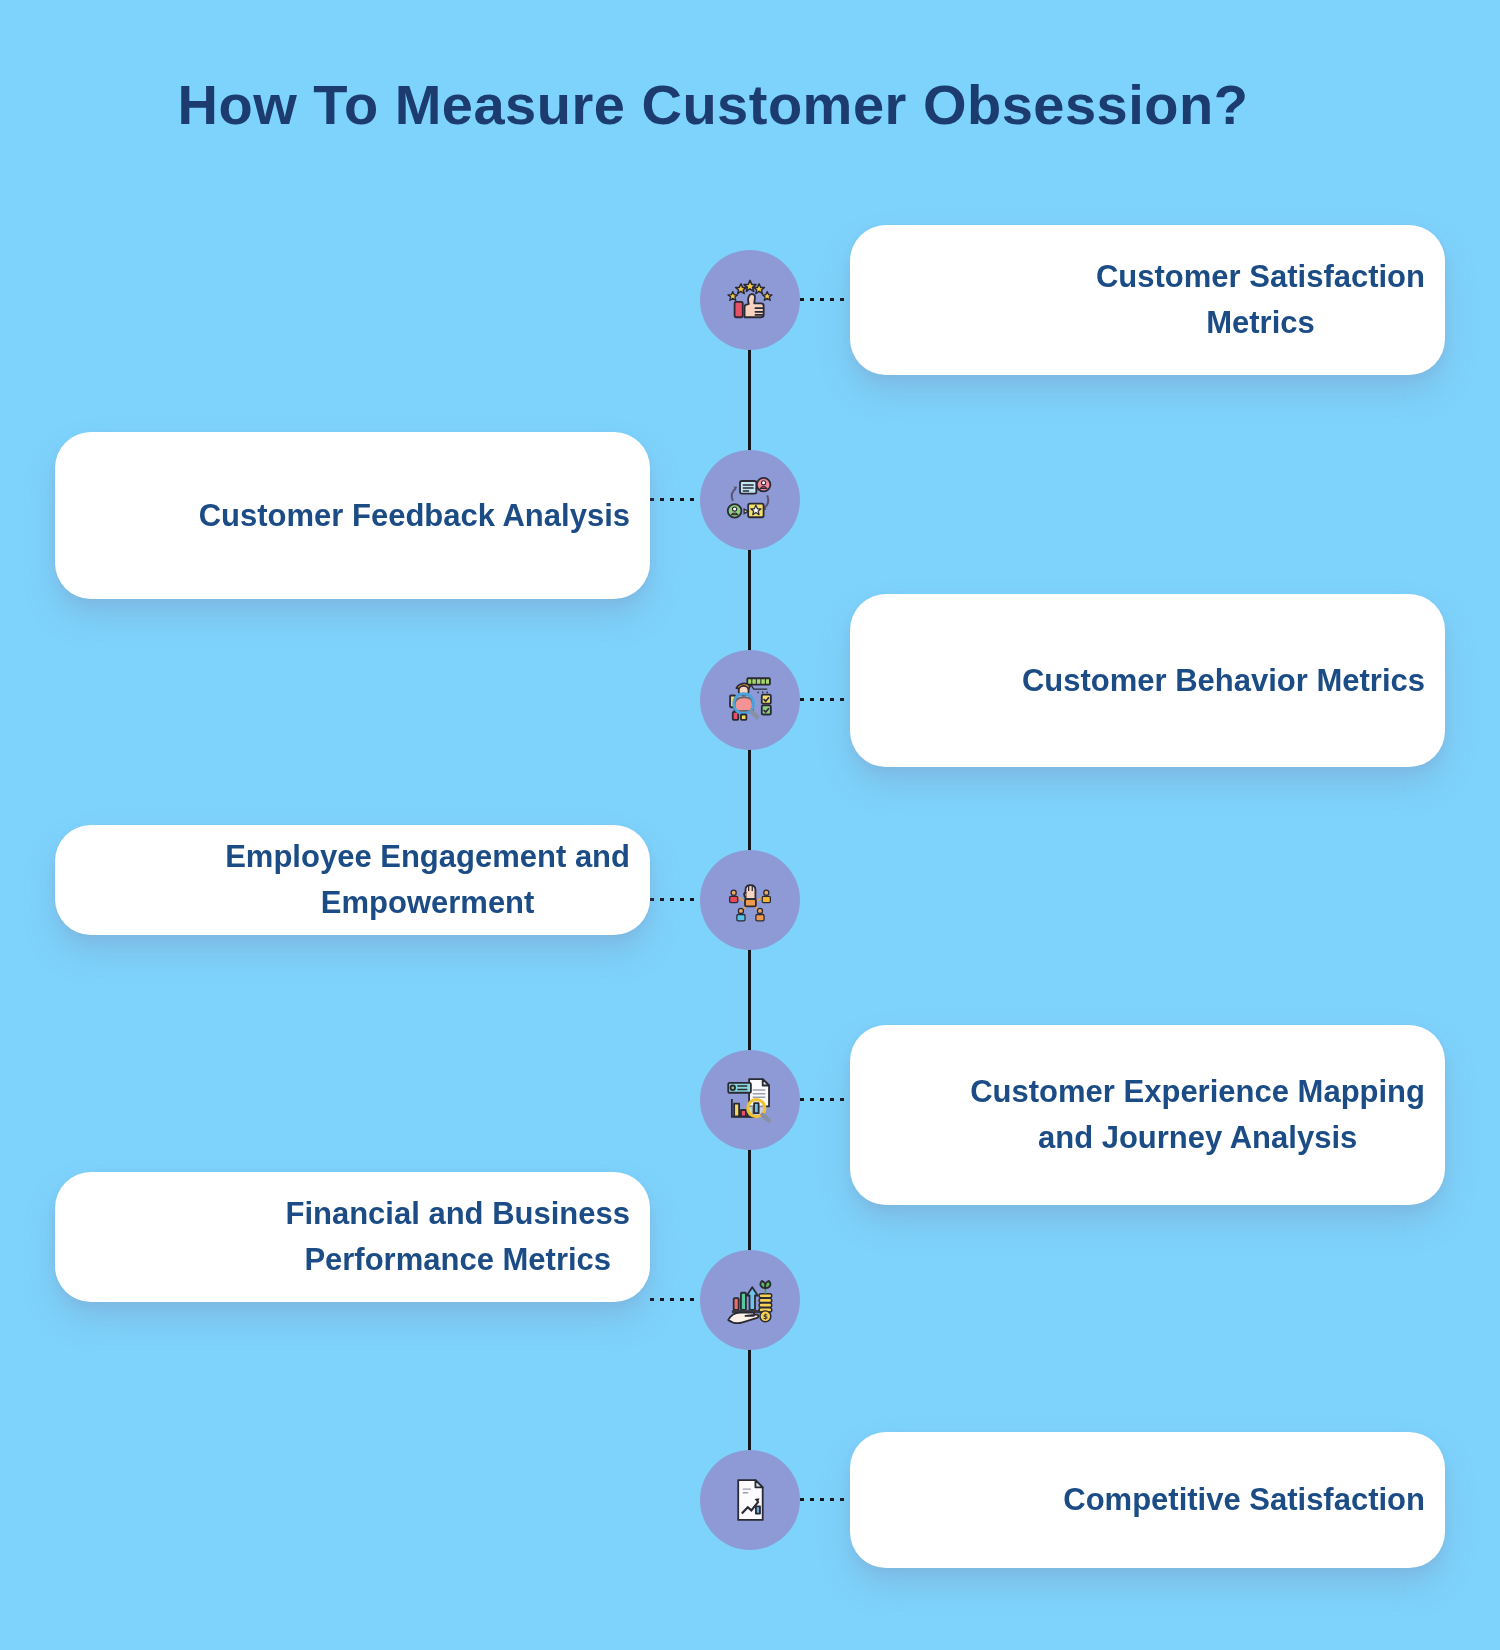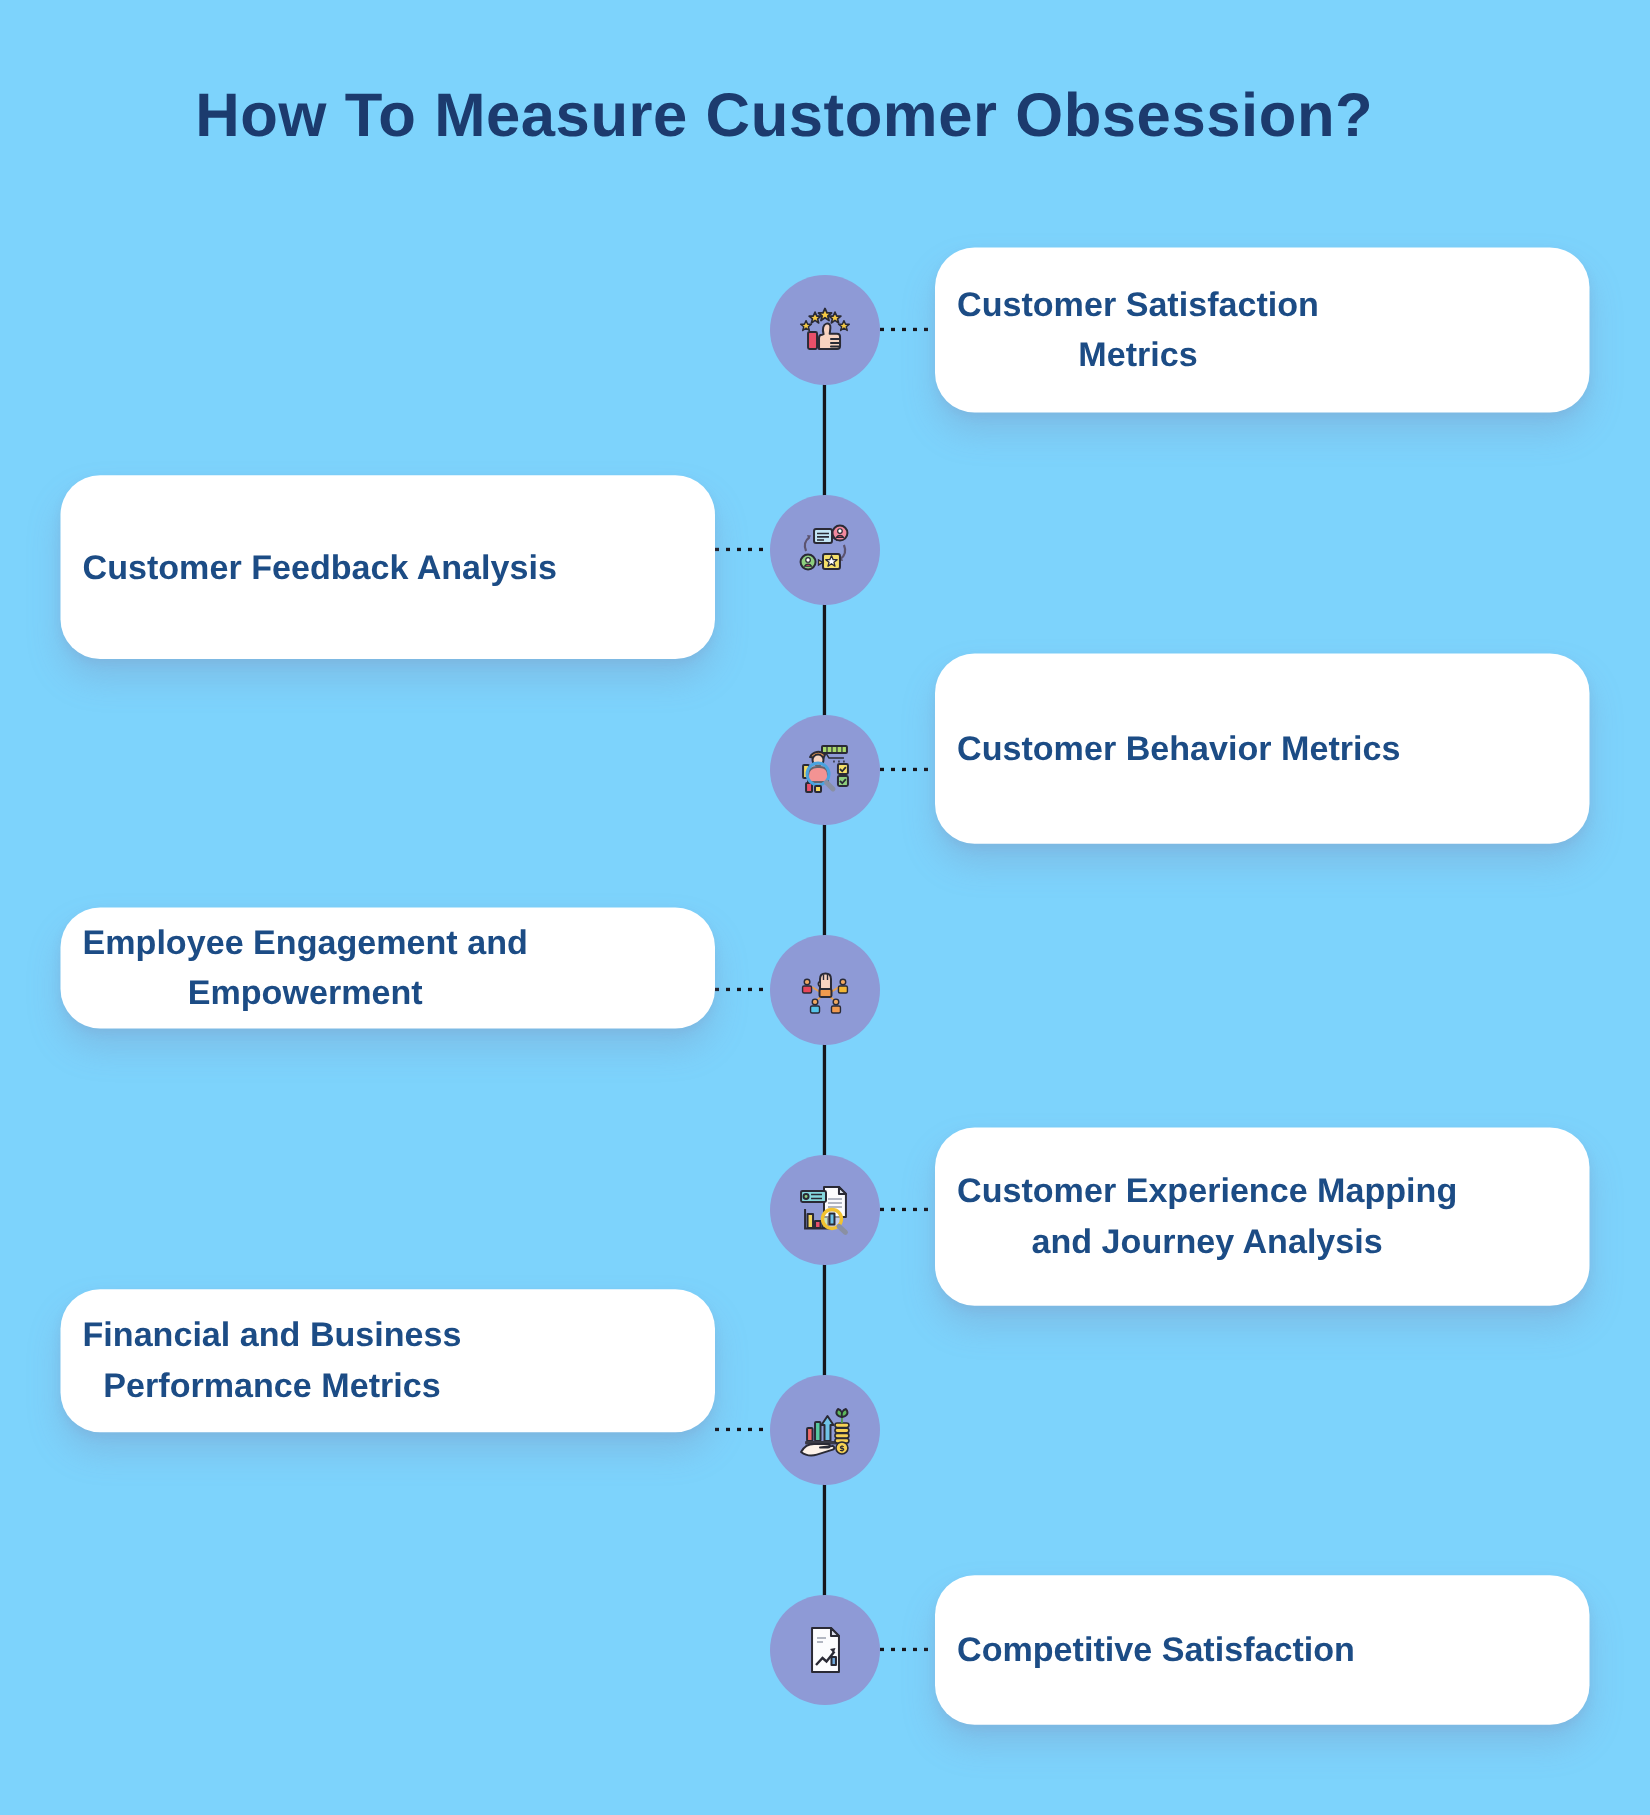--- a/index.html
+++ b/index.html
@@ -36,34 +36,34 @@
     background-image:repeating-linear-gradient(to right,#15151c 0 4px,transparent 4px 10px);
   }
   .connector.right{left:800px}
   .connector.left{left:650px}
   .t1{top:298px}.t2{top:498px}.t3{top:698px}.t4{top:898px}
   .t5{top:1098px}.t6{top:1298px}.t7{top:1498px}
 
   .card{
     position:absolute;width:595px;background:#ffffff;border-radius:36px;
     box-shadow:0 18px 30px rgba(125,135,180,.28),0 4px 8px rgba(125,135,180,.14);
-    display:flex;align-items:center;justify-content:flex-start;text-align:center;
+    display:flex;align-items:center;justify-content:flex-end;text-align:center;
     z-index:3;
   }
   .card.right{left:850px}
   .card.left{left:55px}
   .card .label{
     color:#1c4c85;font-size:31px;font-weight:600;line-height:1.47;
     white-space:pre-line;padding:0 20px;
   }
   .c1{top:225px;height:150px}
   .c2{top:432px;height:167px}
   .c3{top:594px;height:173px}
   .c4{top:825px;height:110px}
-  .c5{top:1025px;height:162px}
+  .c5{top:1025px;height:180px}
   .c6{top:1172px;height:130px}
   .c7{top:1432px;height:136px}
 
   .ic{stroke:#2a2a35;stroke-width:2;stroke-linejoin:round;stroke-linecap:round;}
 </style>
 </head>
 <body>
 
 <div class="canvas">
 

